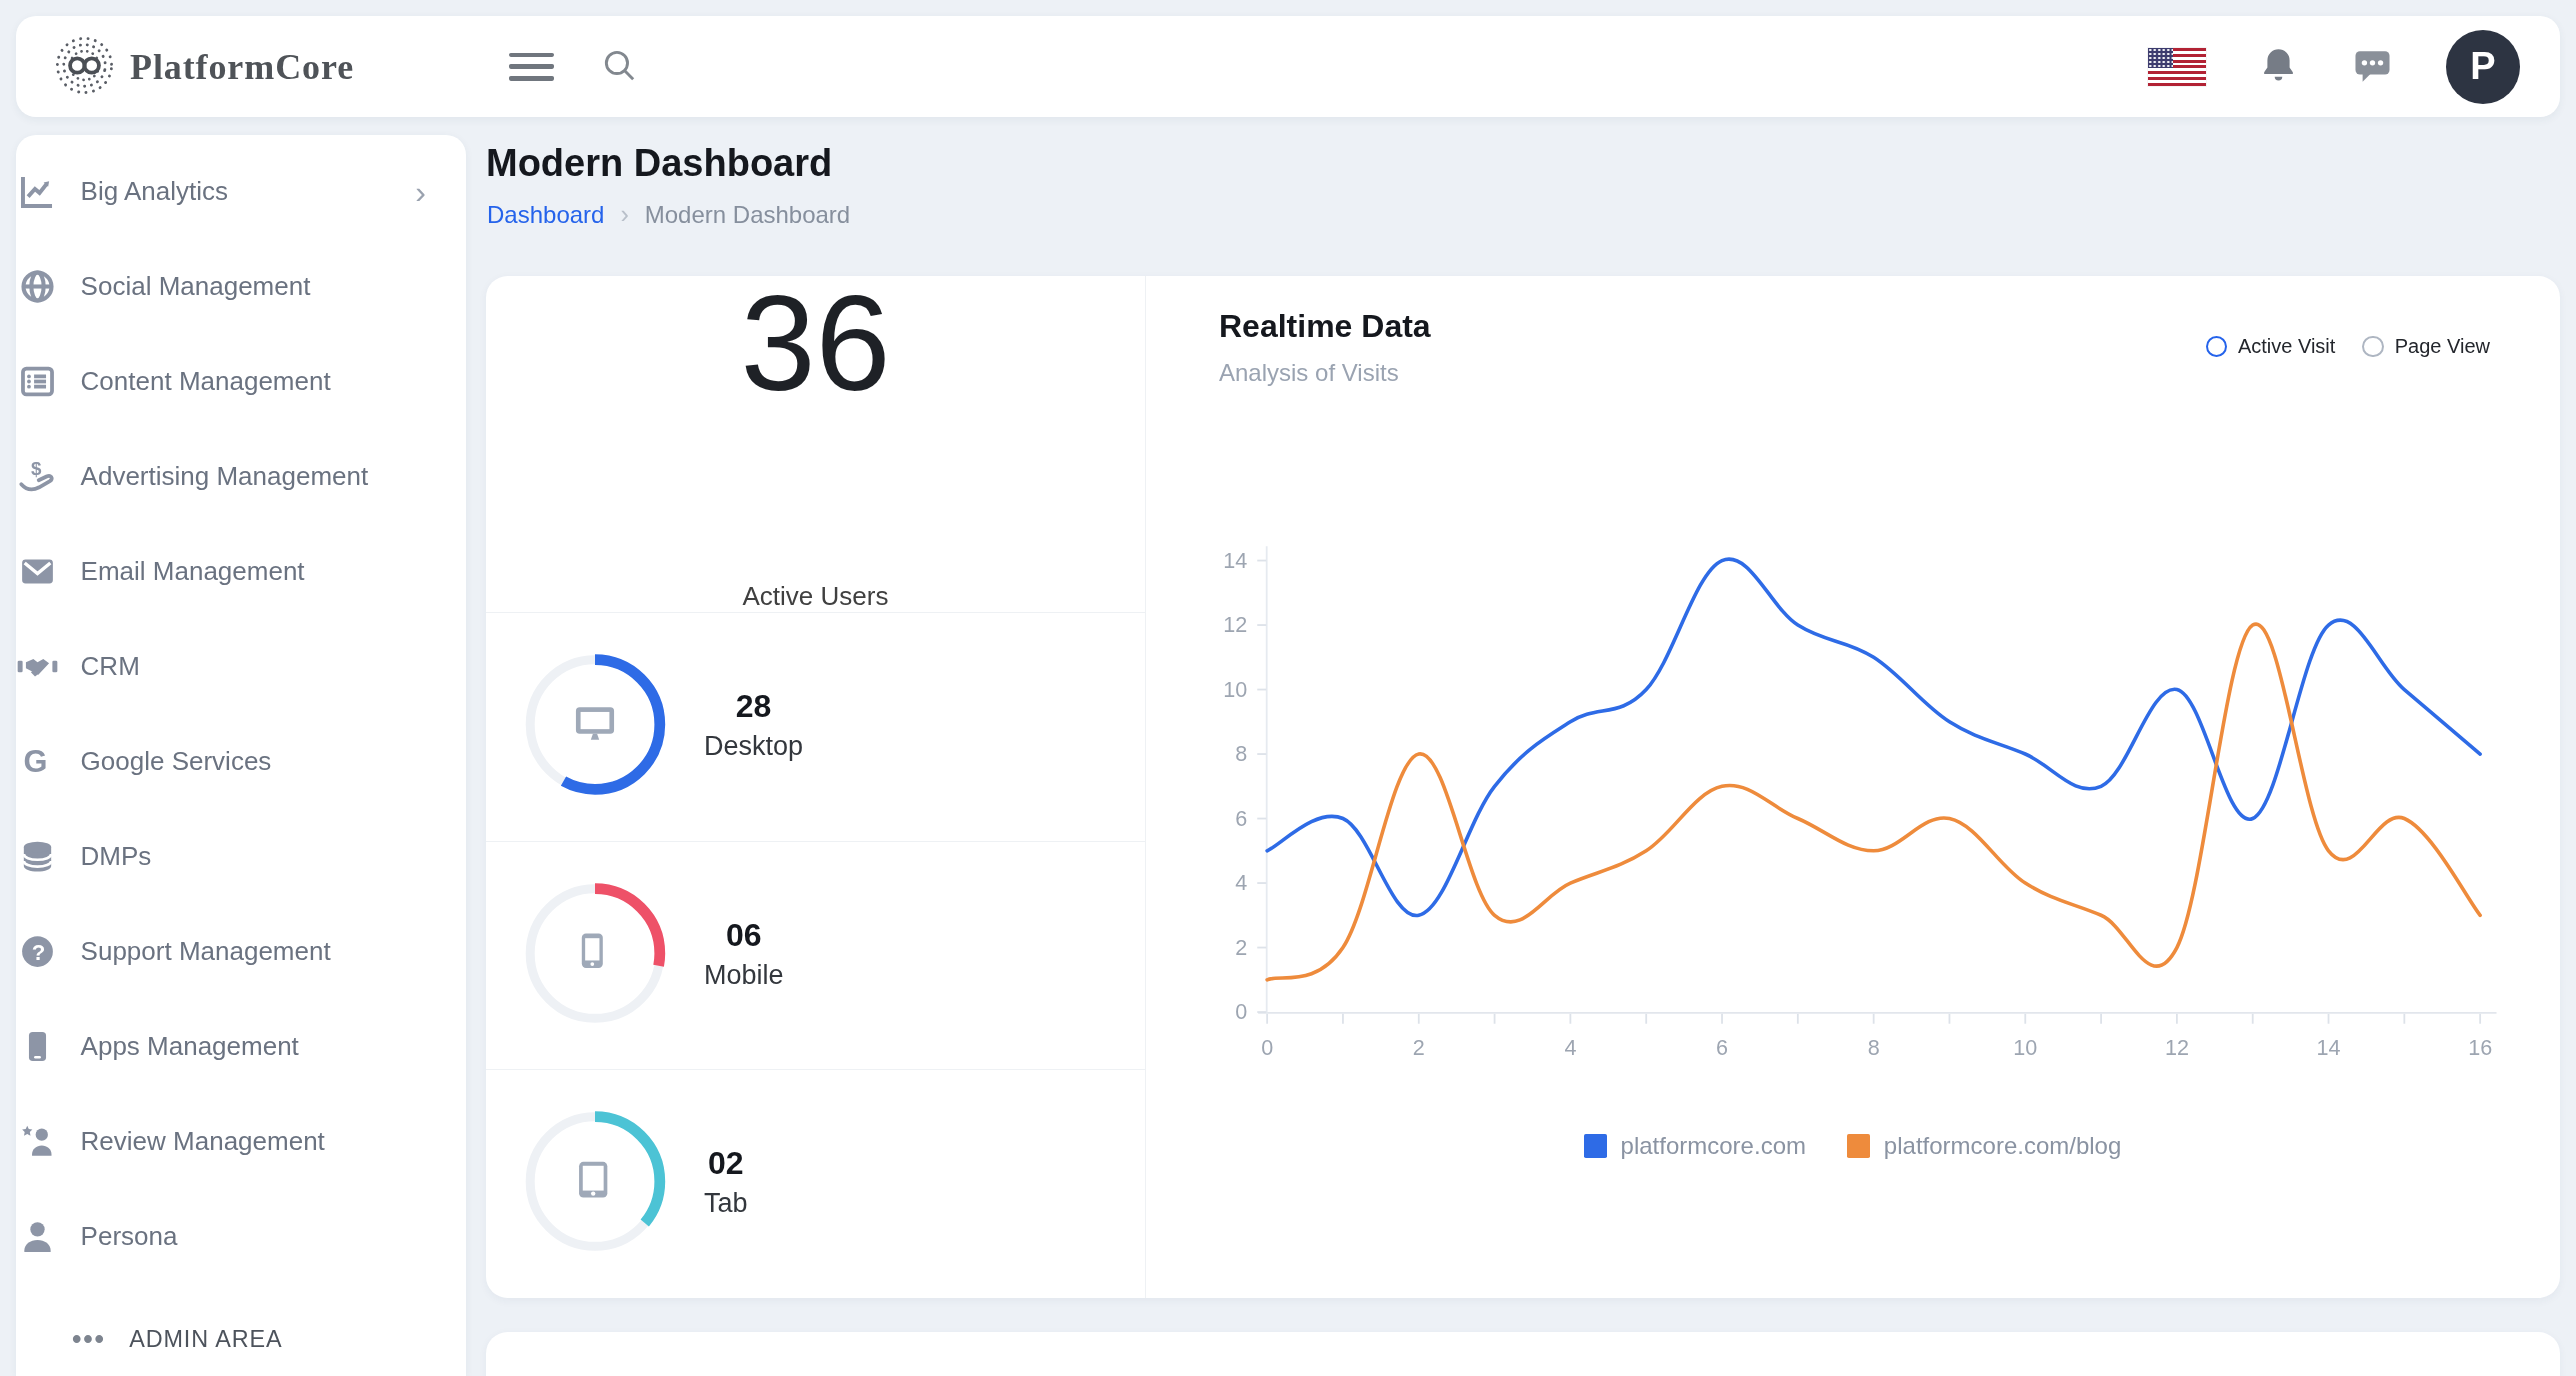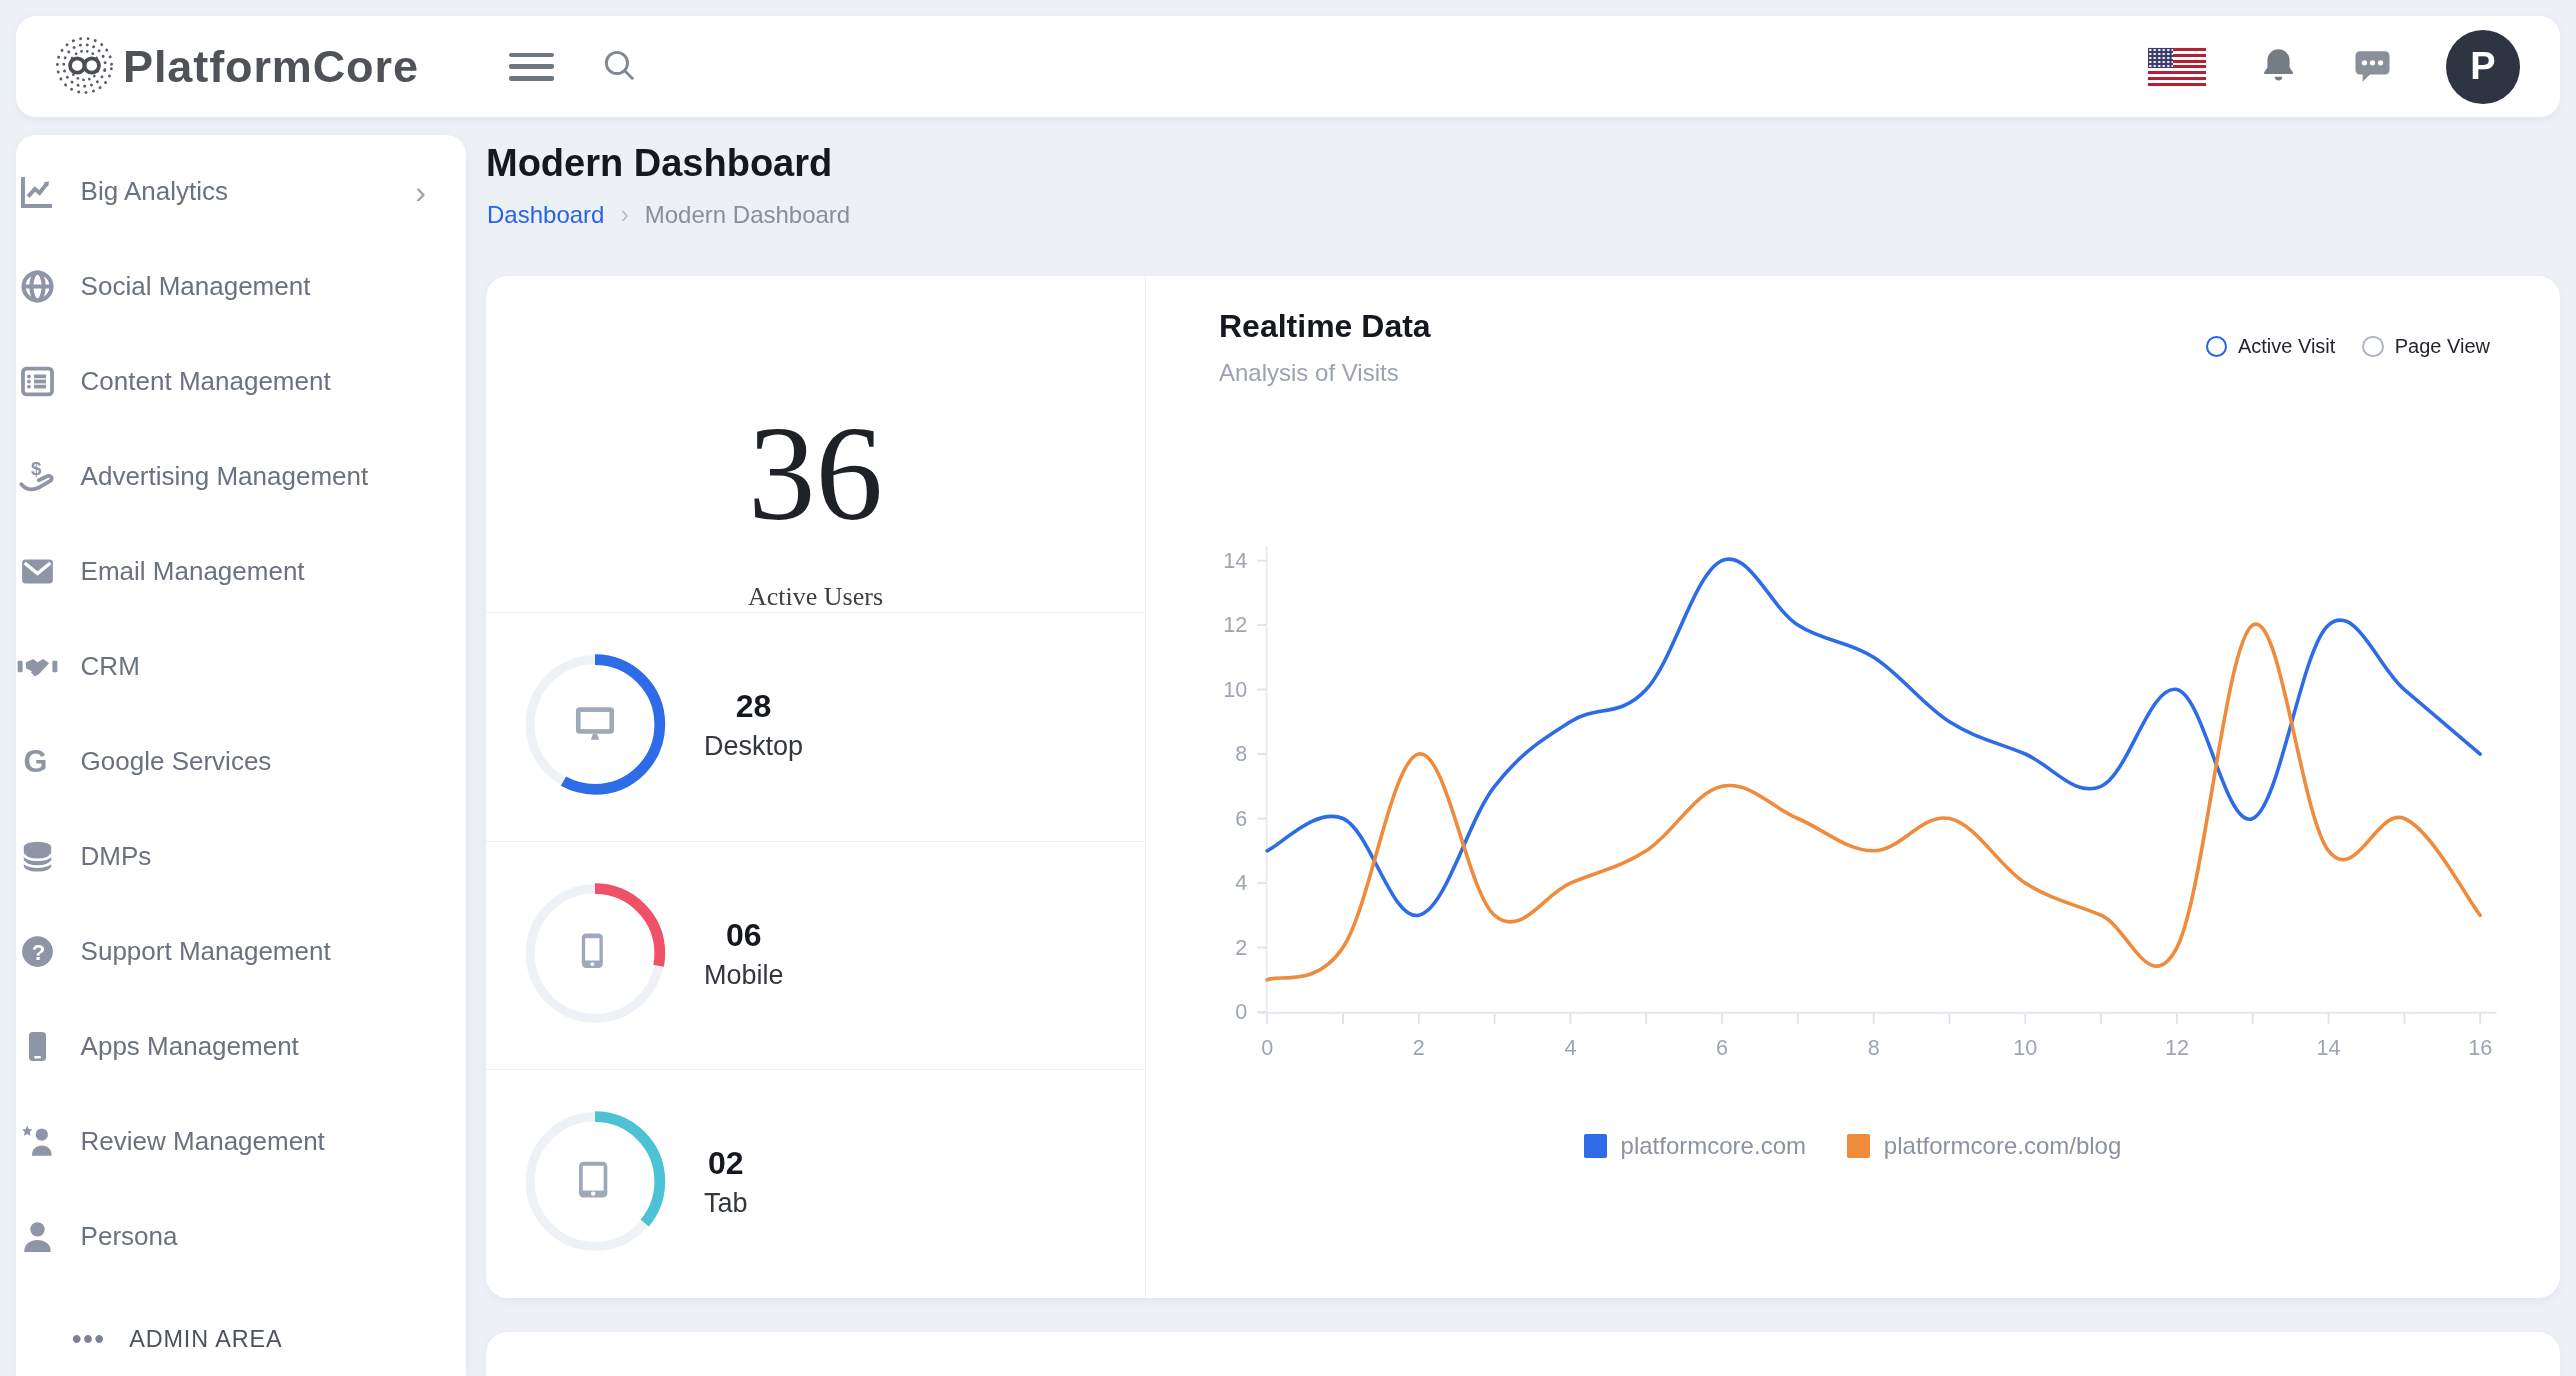--- a/index.html
+++ b/index.html
@@ -4,21 +4,21 @@
 <style>
   html,body{margin:0;padding:0;}
   body{width:2576px;height:1376px;overflow:hidden;background:#edf1f6;
        font-family:"Liberation Sans",sans-serif;color:#2a2e35;}
   .app{position:relative;width:2576px;height:1376px;}
 
   
   .topbar{position:absolute;left:16px;top:16px;width:2544px;height:101px;background:#fff;
           border-radius:20px;box-shadow:0 2.7px 9px rgba(40,60,90,.06);display:flex;align-items:center;}
   .logo{display:flex;align-items:center;margin-left:36px;}
-  .logo-text{font-size:45px;font-weight:bold;color:#4f5358;letter-spacing:0.9px;margin-left:6px;}
+  .logo-text{font-size:36px;font-weight:bold;color:#4f5358;letter-spacing:0.9px;margin-left:13px;font-family:Liberation Serif, serif;}
   .hamburger{position:absolute;left:493px;top:50%;transform:translateY(-50%);width:45px;cursor:pointer;}
   .hamburger div{height:4.5px;background:#70767e;border-radius:1.8px;margin:7.2px 0;}
   .search-btn{position:absolute;left:583px;top:50%;transform:translateY(-50%);}
   .top-right{position:absolute;right:40px;top:0;height:100%;display:flex;align-items:center;gap:52px;}
   .flag{width:58px;height:38px;position:relative;
         background:repeating-linear-gradient(180deg,#b22234 0 3px,#fff 3px 5.8px);
         box-shadow:0 0 0 0.9px rgba(0,0,0,.05);}
   .flag .canton{position:absolute;left:0;top:0;width:25px;height:20px;background:#3c3b6e;
         background-image:radial-gradient(#fff 1px,transparent 1.2px);background-size:4.5px 4px;}
   .avatar{width:74px;height:74px;border-radius:50%;background:#2d3442;color:#fff;display:flex;
@@ -42,21 +42,21 @@
   .crumb-sep{color:#b9c0ca;margin:0 16px;font-size:25px;}
   .crumb-current{color:#868f9d;}
 
   
   .card{position:absolute;background:#fff;border-radius:21.6px;box-shadow:0 2.7px 9px rgba(40,60,90,.05);}
   .card-main{left:486px;top:276px;width:2074px;height:1022px;}
   .v-div{position:absolute;left:659px;top:0;bottom:0;width:0.9px;background:#eef1f4;}
   .h-div{position:absolute;left:0;width:659px;height:0.9px;background:#eef1f4;}
 
   .active-users{position:absolute;left:0;top:0;width:659px;height:336px;display:flex;flex-direction:column;
-                align-items:center;justify-content:flex-end;font-family:Liberation Serif, serif;}
+                align-items:center;justify-content:space-between;}
   .au-value{font-size:135px;font-weight:400;color:#1e2126;line-height:1;}
   .au-label{font-size:26px;color:#404040;margin-top:41px;}
 
   .device-row{position:absolute;left:0;width:659px;height:228px;}
   .gauge{position:absolute;left:28px;top:50%;transform:translateY(-50%);}
   .device-text{position:absolute;left:218px;top:50%;transform:translateY(-50%);}
   .device-value{font-size:32px;font-weight:bold;color:#15181e;line-height:1.1;text-align:center;}
   .device-label{font-size:27px;color:#33373d;margin-top:7.2px;}
 
   

